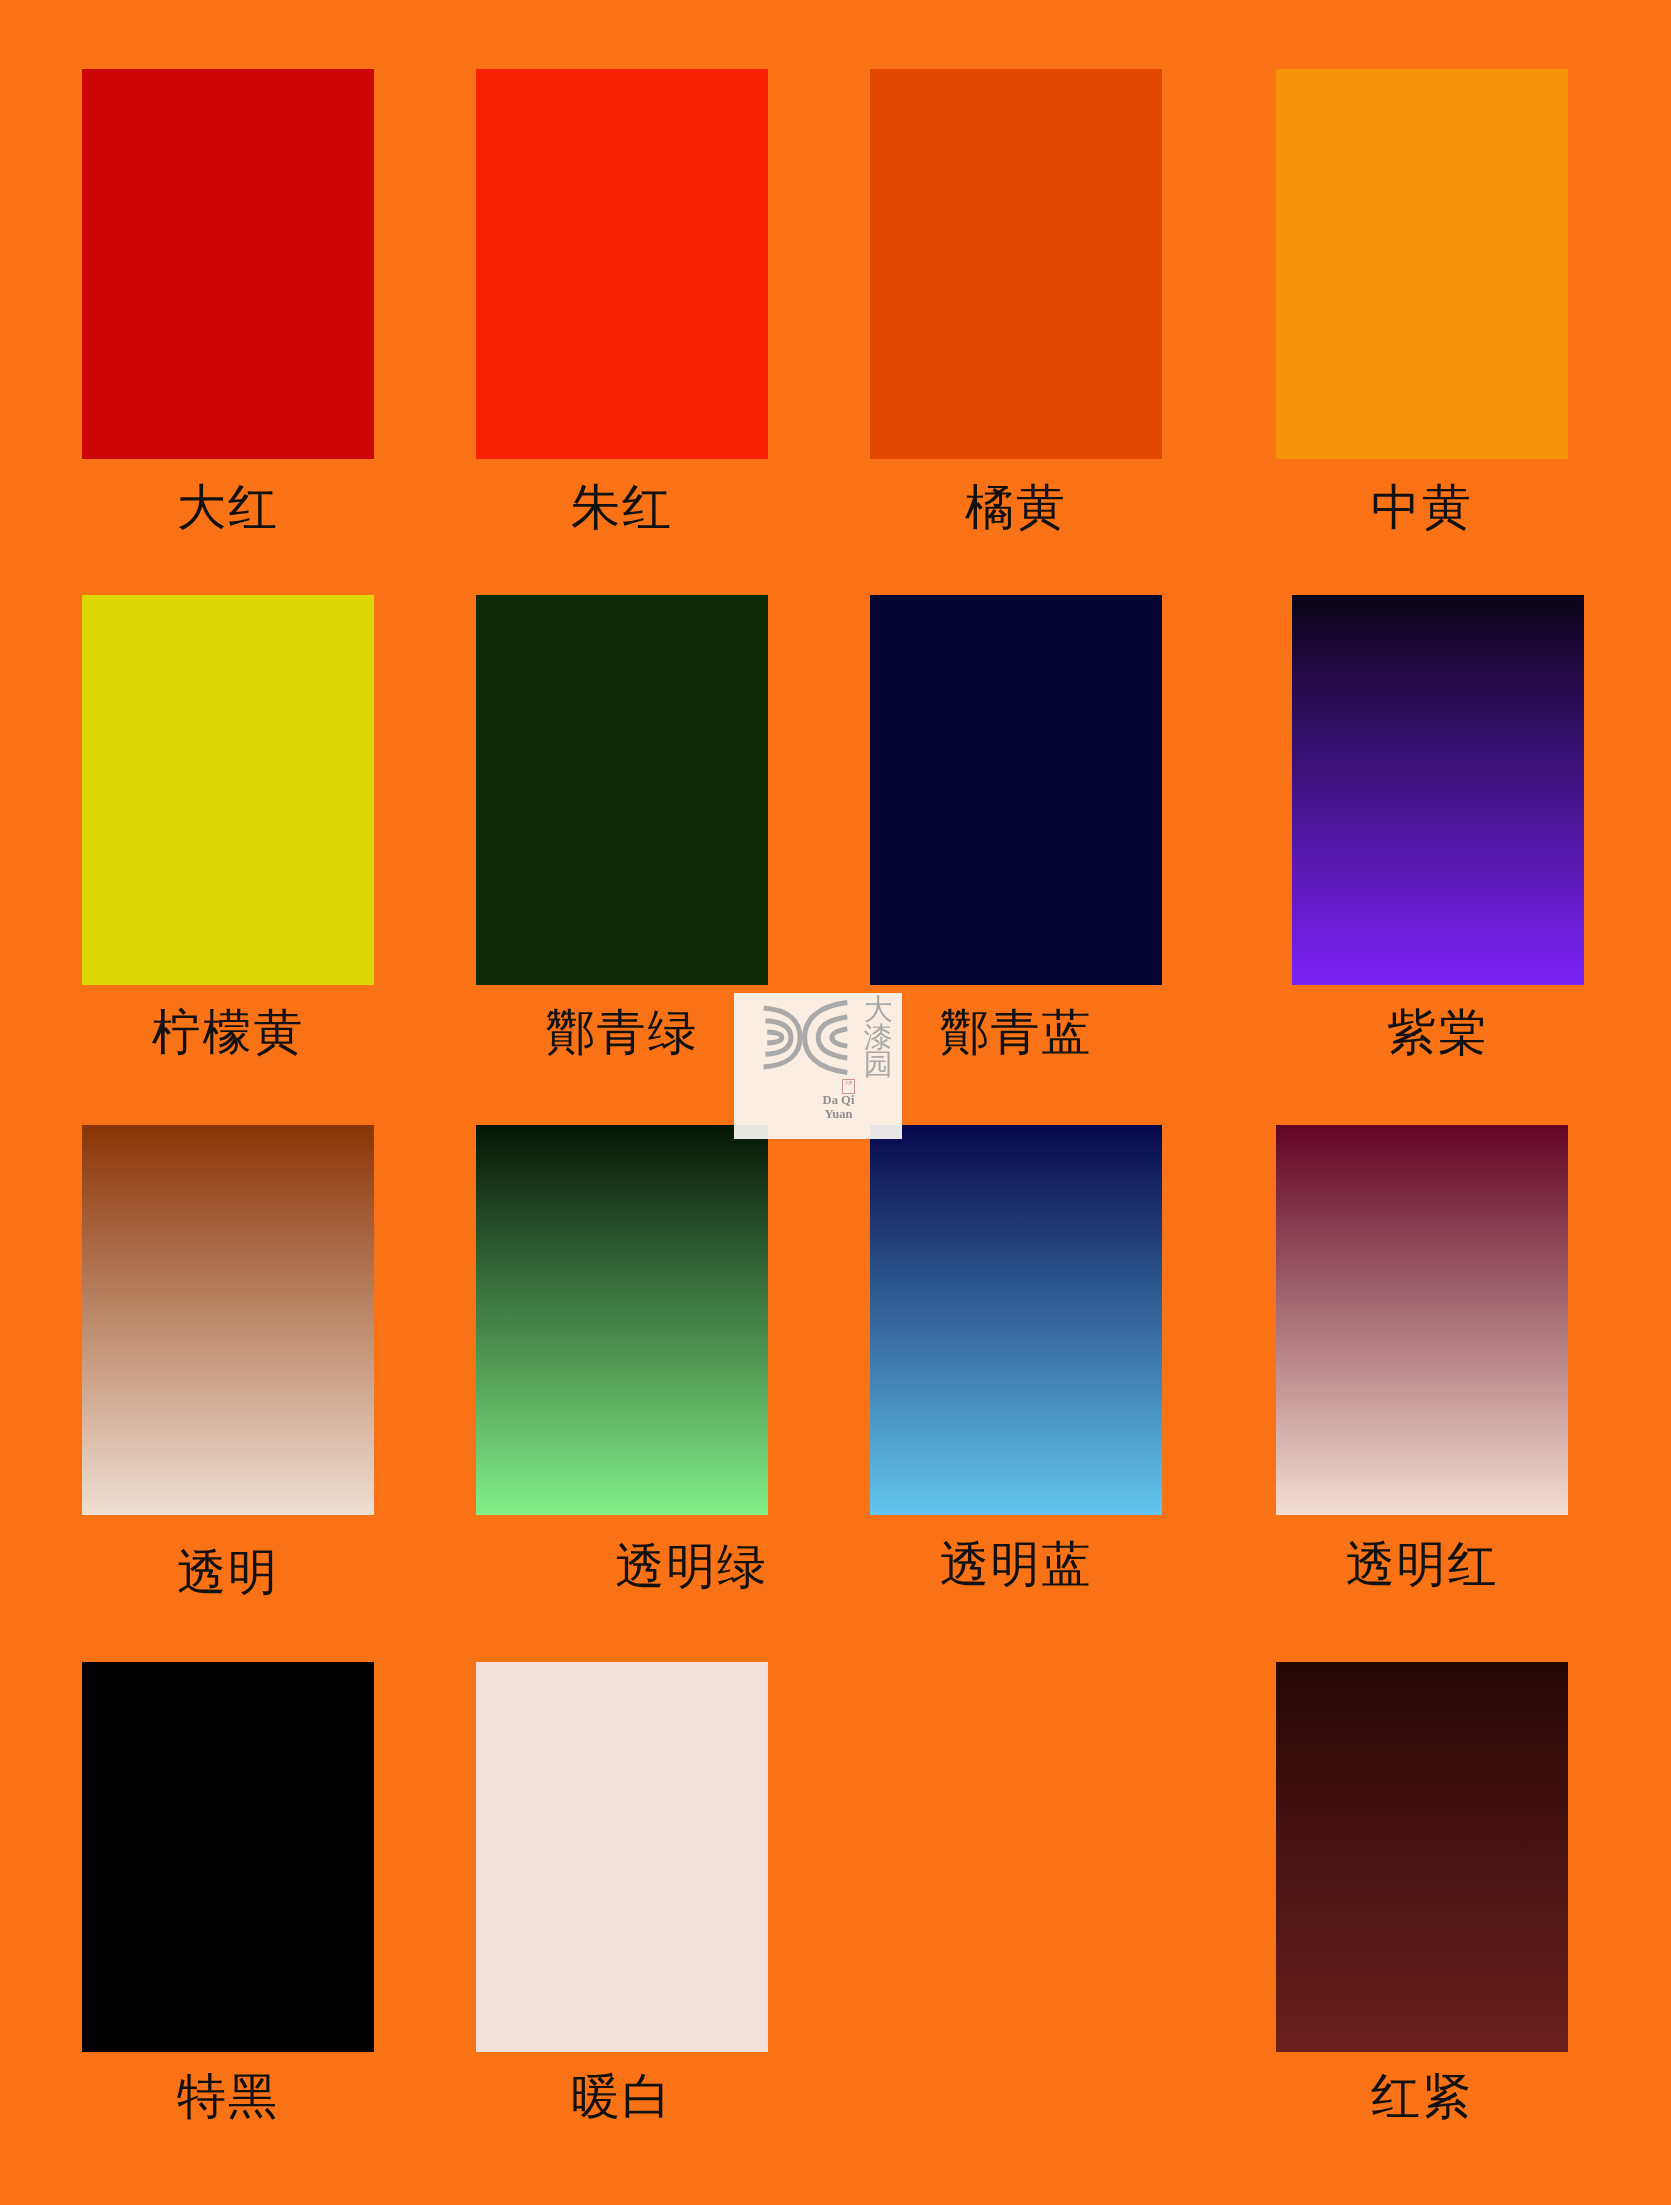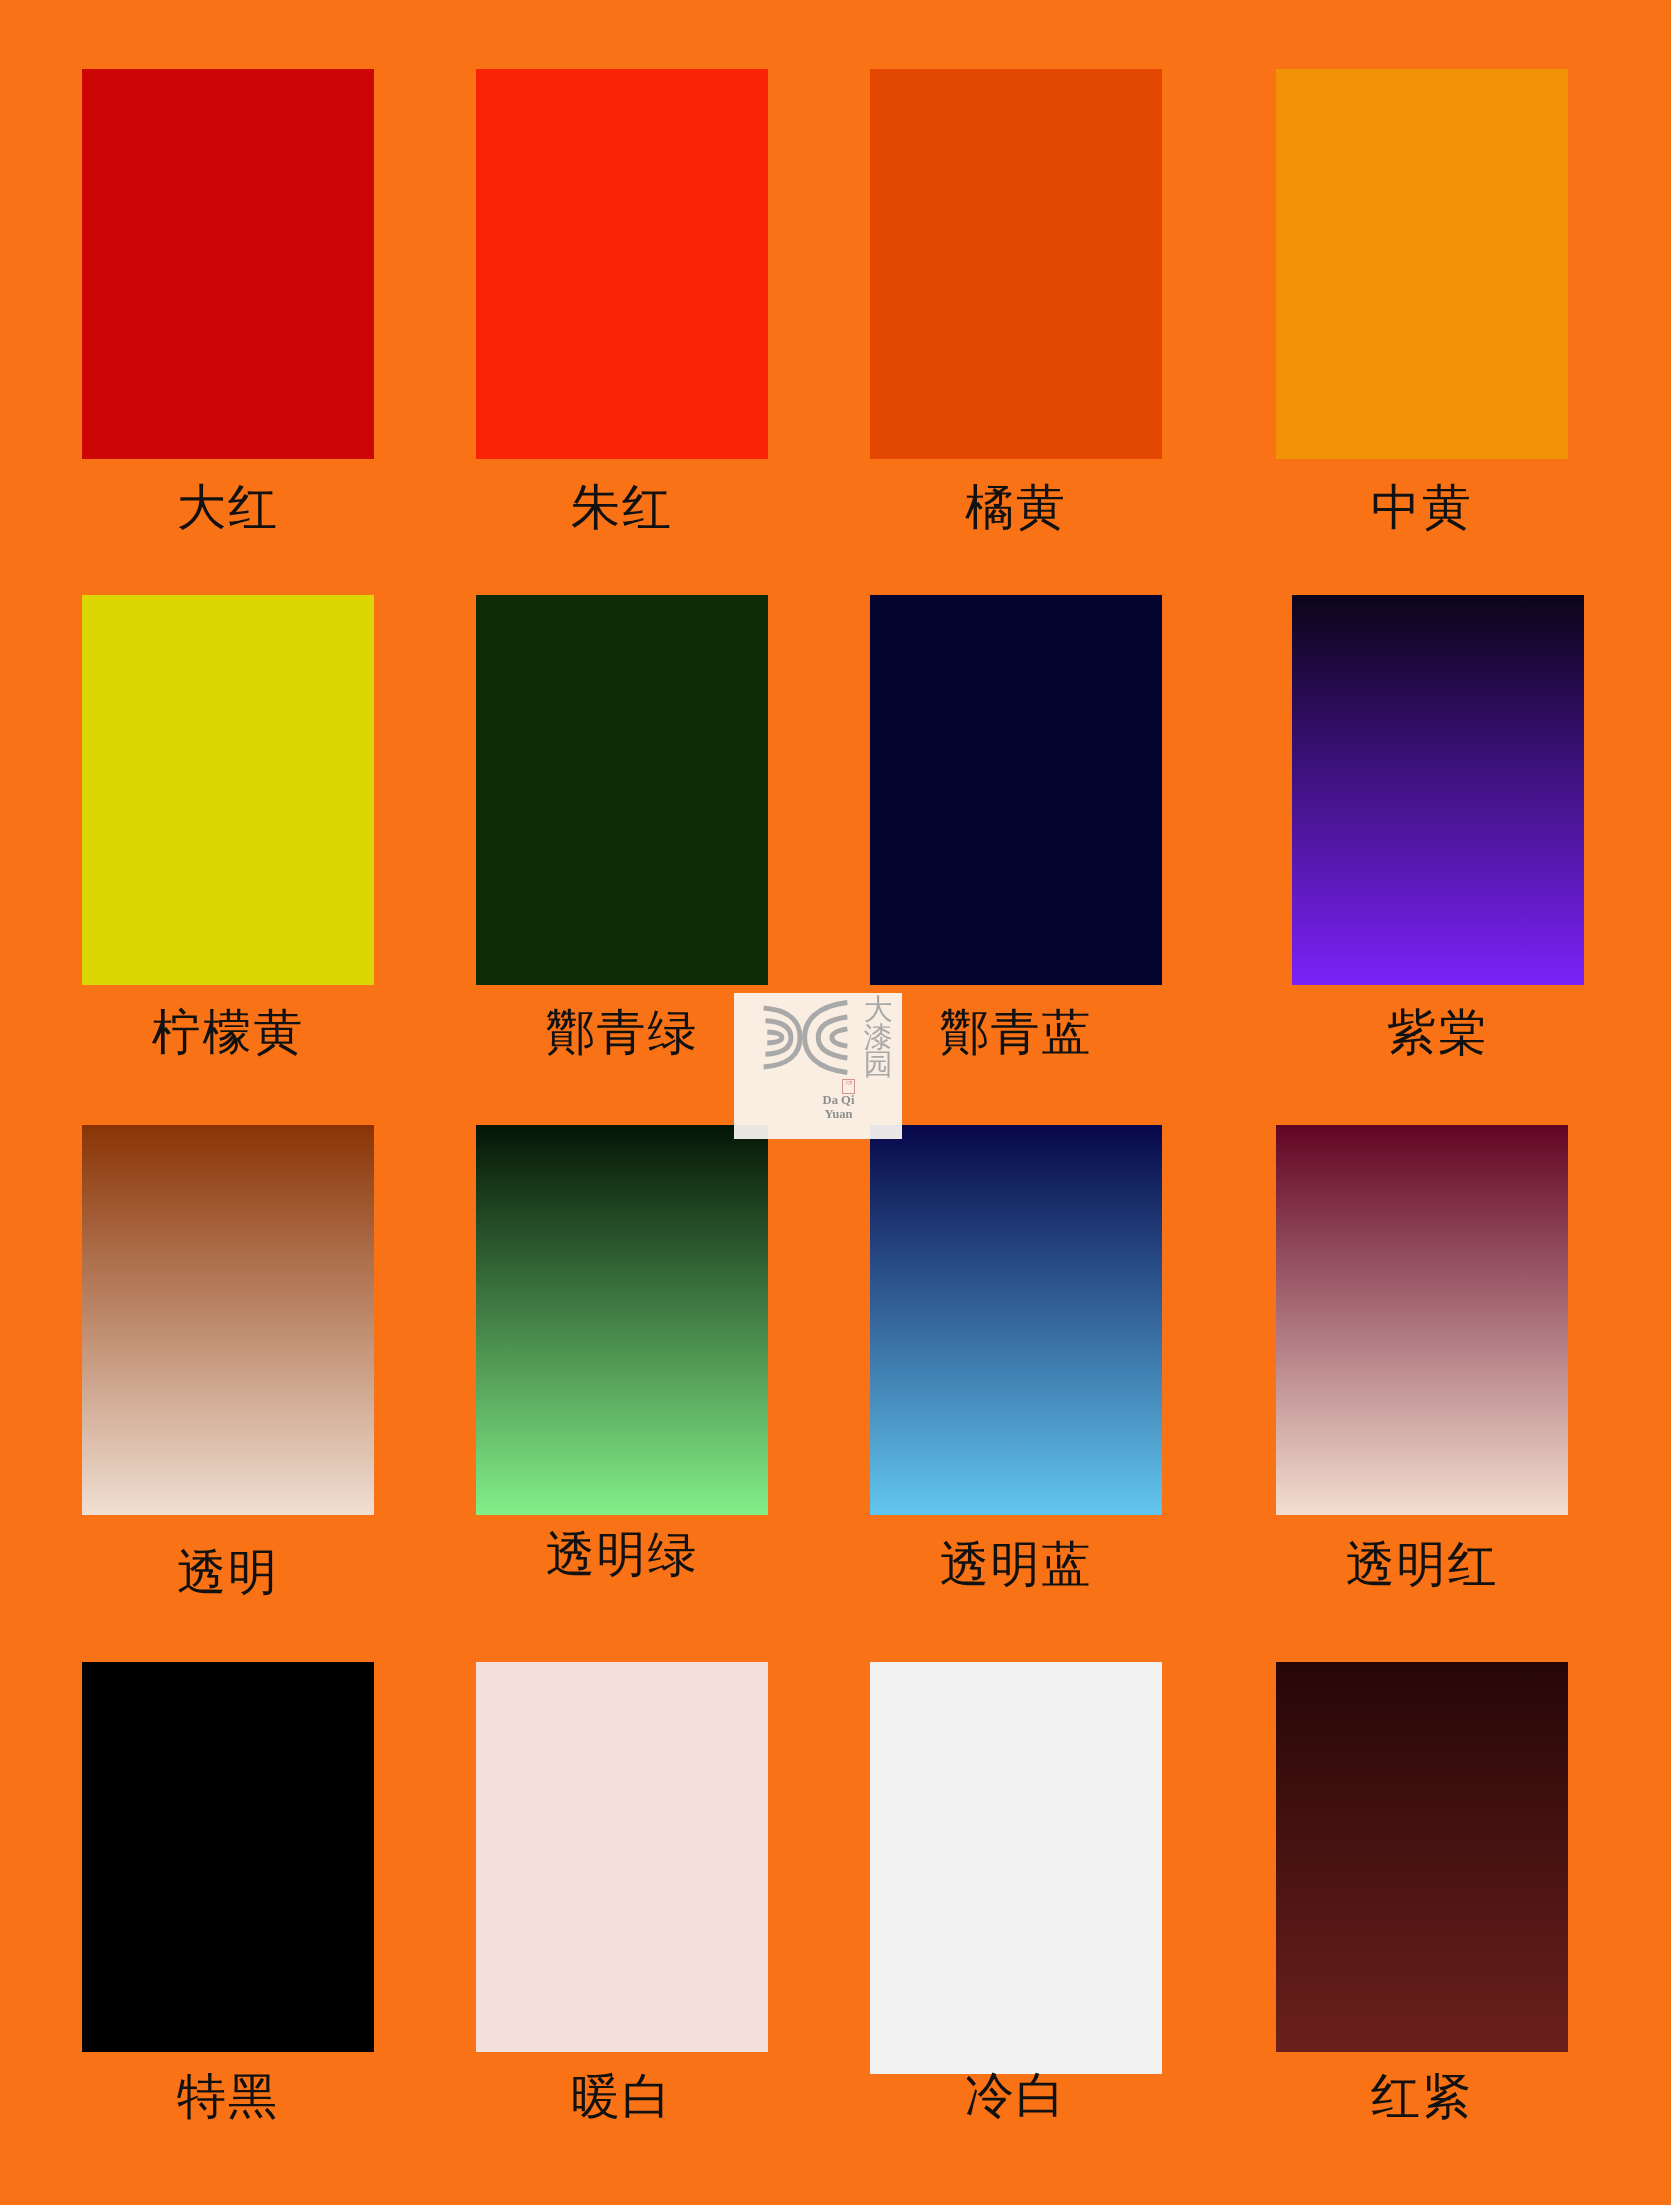--- a/index.html
+++ b/index.html
@@ -158,41 +158,37 @@
       <div class="swatch-cell" style="left: 1276px; top: 595px; width: 232px; padding-left: 16px;">
         <div class="swatch-chip" style="width: 292px; height: 390px; background: linear-gradient(rgb(11, 4, 24) 0%, rgb(123, 34, 247) 100%);"></div>
         <div class="swatch-label" style="width: 292px; margin-top: 23px;">紫棠</div>
       </div>
       <div class="swatch-cell" style="left: 82px; top: 1125px; width: 292px;">
         <div class="swatch-chip" style="width: 292px; height: 390px; background: linear-gradient(rgb(138, 52, 5) 0%, rgb(240, 223, 210) 100%);"></div>
         <div class="swatch-label" style="width: 292px; margin-top: 33px;">透明</div>
       </div>
       <div class="swatch-cell" style="left: 476px; top: 1125px; width: 292px;">
         <div class="swatch-chip" style="width: 292px; height: 390px; background: linear-gradient(rgb(4, 21, 5) 0%, rgb(131, 239, 136) 100%);"></div>
-        <div class="swatch-label" style="width: 292px; margin-top: 15px;">透明绿</div>
+        <div class="swatch-label" style="width: 292px; margin-top: 27px; text-align: right;">透明绿</div>
       </div>
       <div class="swatch-cell" style="left: 870px; top: 1125px; width: 292px;">
         <div class="swatch-chip" style="width: 292px; height: 390px; background: linear-gradient(rgb(7, 7, 74) 0%, rgb(98, 198, 238) 100%);"></div>
         <div class="swatch-label" style="width: 292px; margin-top: 25px;">透明蓝</div>
       </div>
       <div class="swatch-cell" style="left: 1276px; top: 1125px; width: 292px;">
         <div class="swatch-chip" style="width: 292px; height: 390px; background: linear-gradient(rgb(98, 4, 36) 0%, rgb(243, 222, 208) 100%);"></div>
         <div class="swatch-label" style="width: 292px; margin-top: 25px;">透明红</div>
       </div>
       <div class="swatch-cell" style="left: 82px; top: 1662px; width: 292px;">
         <div class="swatch-chip" style="width: 292px; height: 390px; background: rgb(0, 0, 0);"></div>
         <div class="swatch-label" style="width: 292px; margin-top: 20px;">特黑</div>
       </div>
       <div class="swatch-cell" style="left: 476px; top: 1662px; width: 292px;">
         <div class="swatch-chip" style="width: 292px; height: 390px; background: rgb(244, 224, 218);"></div>
         <div class="swatch-label" style="width: 292px; margin-top: 20px;">暖白</div>
-      </div>
-      <div class="swatch-cell" style="left: 870px; top: 1662px; width: 292px;">
-        <div class="swatch-chip" style="width: 292px; height: 412px; background: rgb(240, 241, 240);"></div>
-        <div class="swatch-label" style="width: 292px; margin-top: -2.8px;">冷白</div>
       </div>
       <div class="swatch-cell" style="left: 1276px; top: 1662px; width: 292px;">
         <div class="swatch-chip" style="width: 292px; height: 390px; background: linear-gradient(rgb(38, 6, 7) 0%, rgb(107, 32, 28) 100%);"></div>
         <div class="swatch-label" style="width: 292px; margin-top: 20px;">红紧</div>
       </div>
     </div>
 
   <div id="watermark">
     <div class="wm-inner">
       <svg class="wm-mark" viewBox="0 0 200 170" xmlns="http://www.w3.org/2000/svg">

